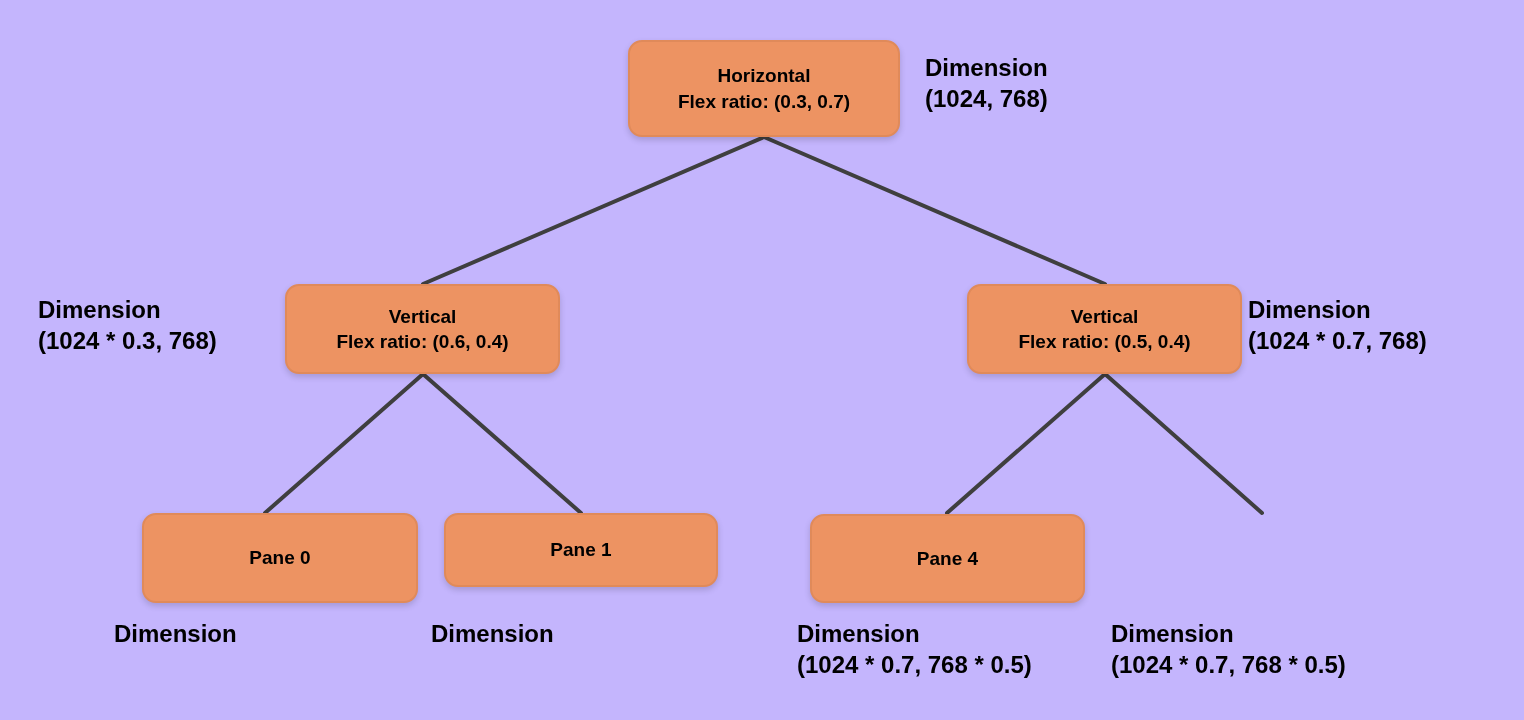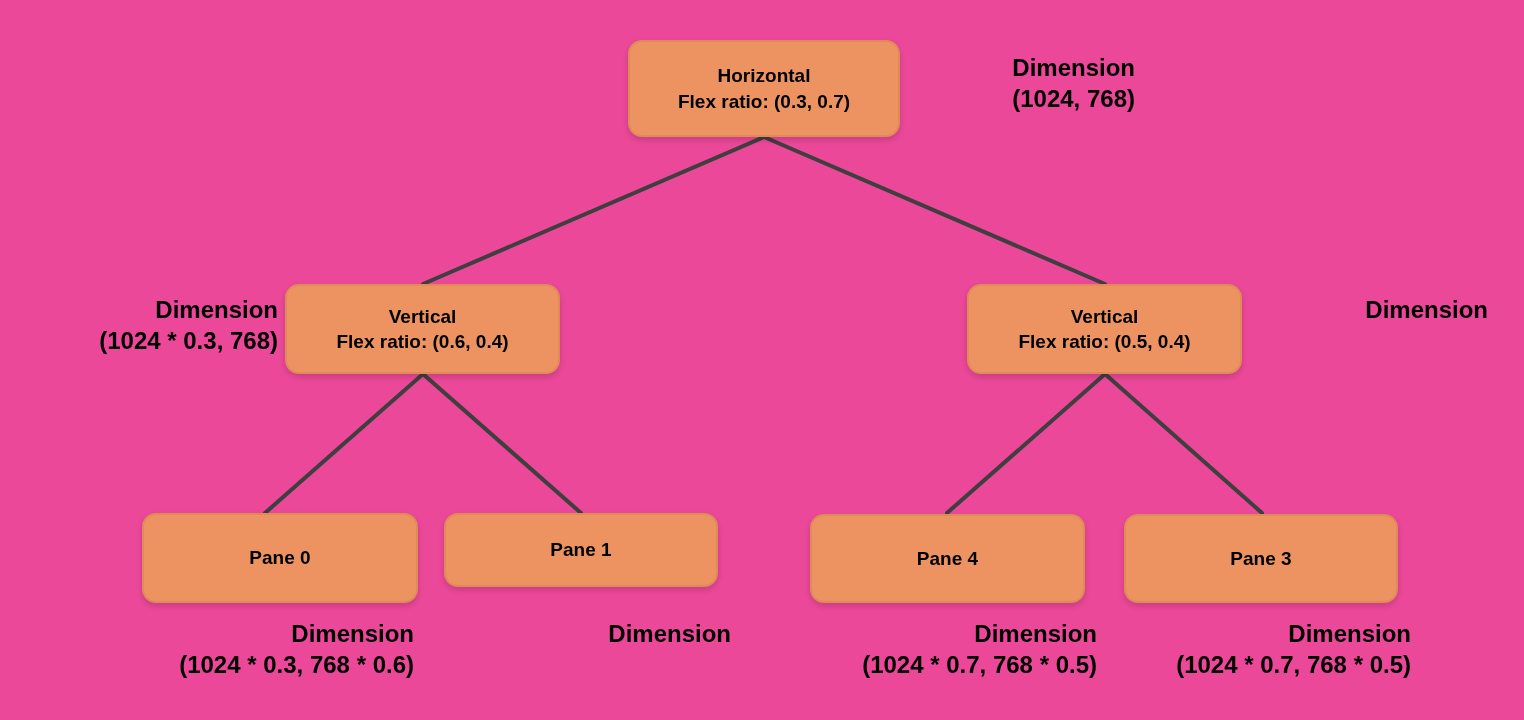--- a/index.html
+++ b/index.html
@@ -7,21 +7,21 @@
     padding: 0;
     background: #ffffff;
   }
   body {
     font-family: "Liberation Sans", sans-serif;
   }
   #canvas {
     position: relative;
     width: 1524px;
     height: 720px;
-    background: #ec4899;
+    background: #c4b5fd;
     overflow: hidden;
   }
   #edges {
     position: absolute;
     left: 0;
     top: 0;
     width: 1524px;
     height: 720px;
     pointer-events: none;
   }
@@ -45,21 +45,21 @@
   }
   .node .line2 {
     display: block;
   }
   .caption {
     position: absolute;
     color: #000000;
     font-weight: bold;
     font-size: 24px;
     line-height: 1.30;
-    text-align: right;
+    text-align: left;
     white-space: nowrap;
     z-index: 3;
   }
 </style>
 </head>
 <body>
 
 <div id="canvas">
 
   <svg id="edges" viewBox="0 0 1524 720" width="1524" height="720">
@@ -90,46 +90,43 @@
     <span>Dimension</span><br>
     <span>(1024 * 0.3, 768)</span>
   </div>
 
   <div class="node" style="left:967px; top:284px; width:275px; height:90px;">
     <span class="line1">Vertical</span>
     <span class="line2">Flex ratio: (0.5, 0.4)</span>
   </div>
   <div class="caption" style="left:1248px; top:294px; width:240px;">
     <span>Dimension</span><br>
+    <span>(1024 * 0.7, 768)</span>
   </div>
 
   <div class="node" style="left:126px; top:513px; width:276px; height:90px;margin-left:16px;">
     <span class="line1">Pane 0</span>
   </div>
   <div class="caption" style="left:114px; top:618px; width:300px;">
     <span>Dimension</span><br>
-    <span>(1024 * 0.3, 768 * 0.6)</span>
   </div>
 
   <div class="node" style="left:444px; top:513px; width:274px; height:74px;">
     <span class="line1">Pane 1</span>
   </div>
   <div class="caption" style="left:431px; top:618px; width:300px;">
     <span>Dimension</span><br>
   </div>
 
   <div class="node" style="left:810px; top:514px; width:275px; height:89px;">
     <span class="line1">Pane 4</span>
   </div>
   <div class="caption" style="left:797px; top:618px; width:300px;">
     <span>Dimension</span><br>
     <span>(1024 * 0.7, 768 * 0.5)</span>
   </div>
 
-  <div class="node" style="left:1124px; top:514px; width:274px; height:89px;">
-    <span class="line1">Pane 3</span>
-  </div>
   <div class="caption" style="left:1111px; top:618px; width:300px;">
     <span>Dimension</span><br>
     <span>(1024 * 0.7, 768 * 0.5)</span>
   </div>
 
 </div>
 
 </body></html>

